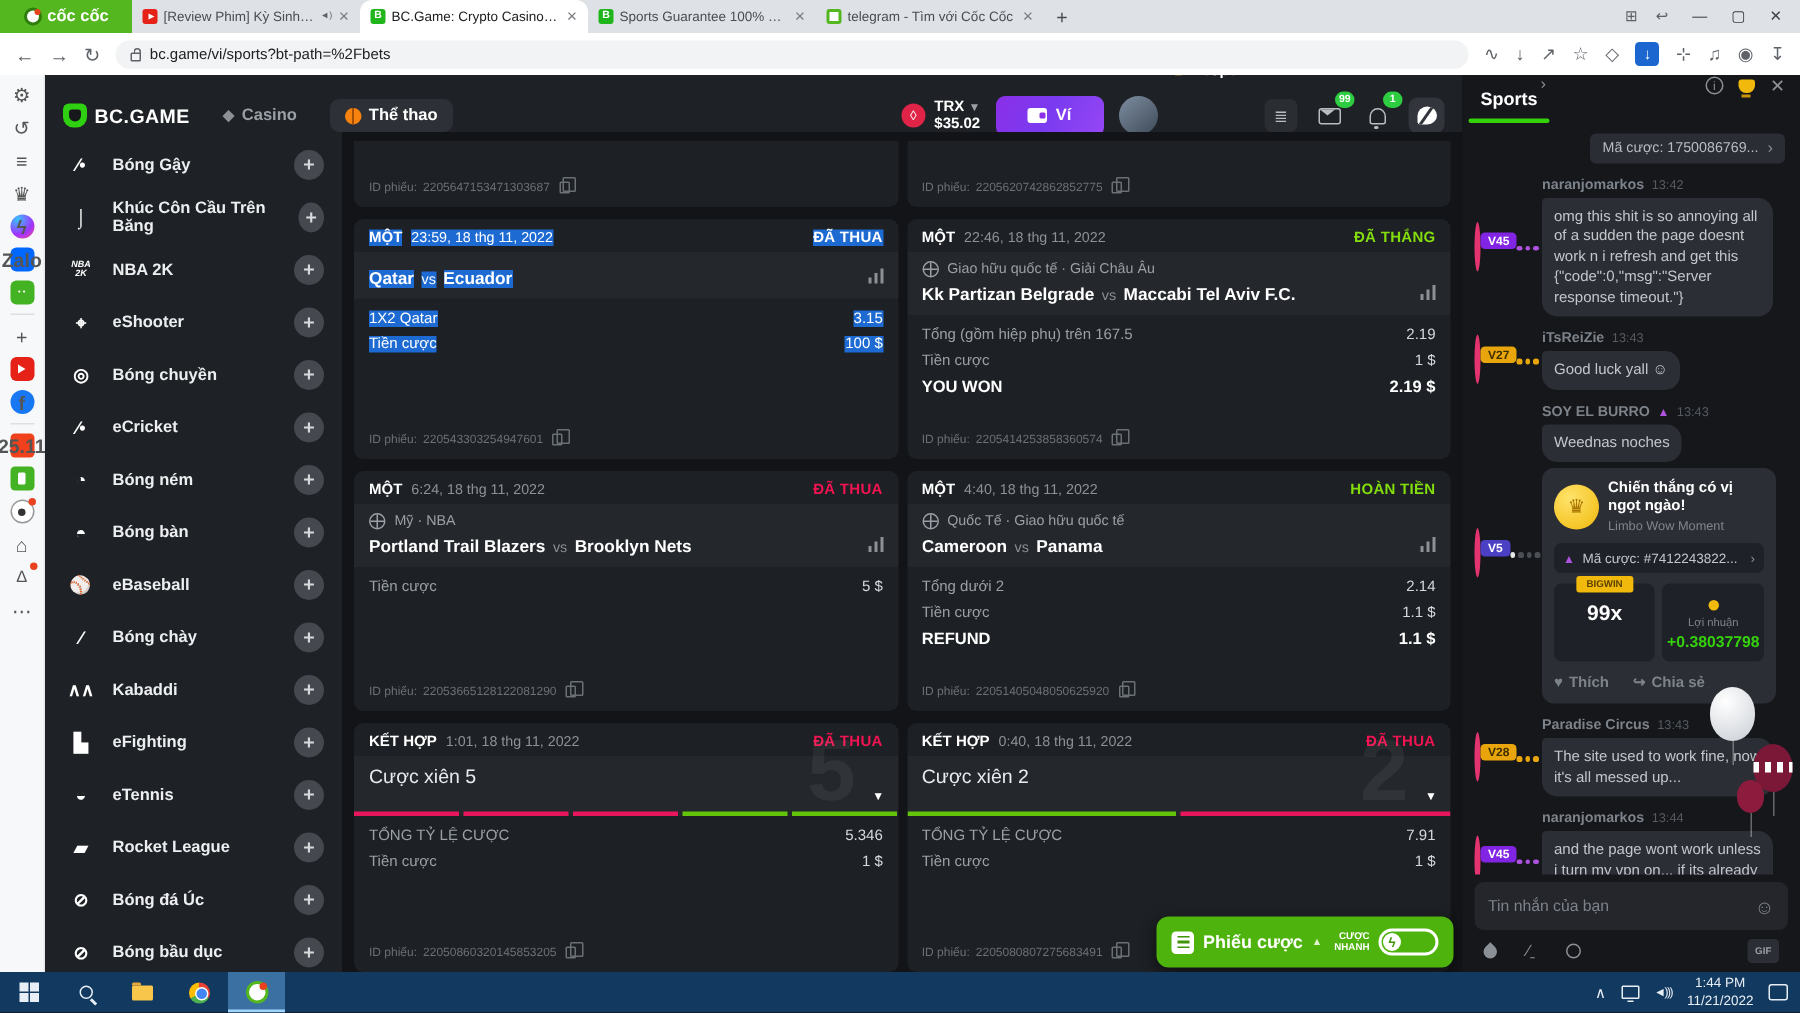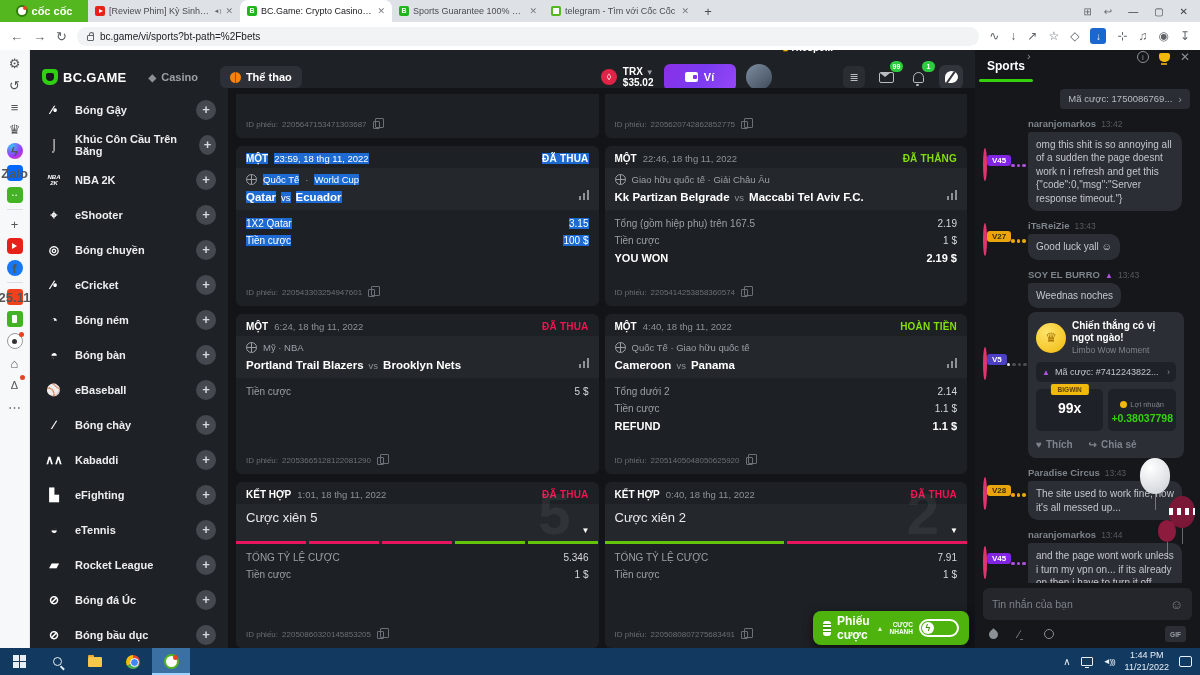--- a/index.html
+++ b/index.html
@@ -134,21 +134,21 @@
   .sel { background:#1d6bd2; color:#fff !important; }
   .combo-band { background:#24272c; height:40px; padding:6px 10px; position:relative; }
   .combo-title { color:#e8eaed; font-size:13px; }
   .combo-big { position:absolute; right:28px; top:6px; font-size:58px; font-weight:bold; color:rgba(255,255,255,.06); line-height:.9; z-index:0; }
   .combo-caret { position:absolute; right:9px; top:22px; color:#fff; font-size:8px; }
   .segs { position:absolute; left:0; right:0; bottom:0; display:flex; gap:3px; }
   .segs i { flex:1; height:3px; display:block; }
   .seg-lost { background:#e8175d; } .seg-won { background:#63c40b; }
   .combo-lbl { text-transform:uppercase; }
 
-  .betslip { position:absolute; right:6px; bottom:3px; width:156px; height:34px; background:#4fb30d; border-radius:8px; display:flex; align-items:center; padding:0 10px; gap:6px; box-shadow:0 3px 10px rgba(0,0,0,.55); z-index:6; }
+  .betslip { position:absolute; right:6px; bottom:3px; width:198px; height:34px; background:#4fb30d; border-radius:8px; display:flex; align-items:center; padding:0 10px; gap:6px; box-shadow:0 3px 10px rgba(0,0,0,.55); z-index:6; }
   .slip-ic { width:15px; height:15px; background:#fff; border-radius:3px; display:flex; flex-direction:column; justify-content:center; gap:2px; align-items:center; }
   .slip-ic i { width:8px; height:1.6px; background:#3f9407; display:block; }
   .bs-label { color:#fff; font-weight:bold; font-size:12px; }
   .bs-caret { color:#dff3cd; font-size:7px; }
   .quick { margin-left:auto; text-align:right; color:#fff; font-size:6.5px; font-weight:bold; line-height:1.15; }
   .toggle { width:40px; height:18px; border:2px solid #fff; border-radius:10px; display:flex; align-items:center; padding:1px; flex:none; }
   .knob { width:12px; height:12px; background:#fff; border-radius:50%; color:#3f9407; font-size:9px; font-weight:bold; display:flex; align-items:center; justify-content:center; }
 
   
   .chatp { position:absolute; left:975px; right:0; top:50px; bottom:27px; background:#15171b; display:flex; flex-direction:column; }
@@ -185,21 +185,21 @@
   .win-top { display:flex; gap:6px; align-items:center; }
   .coin { width:30px; height:30px; border-radius:50%; background:radial-gradient(circle at 35% 30%, #ffe36b, #f0b90b); color:#a87500; font-size:13px; display:flex; align-items:center; justify-content:center; flex:none; }
   .win-title { color:#fff; font-weight:bold; font-size:10px; line-height:1.2; }
   .win-sub { color:#80858c; font-size:8.5px; margin-top:1px; }
   .win-chip { margin-top:7px; background:#1e2127; border-radius:5px; padding:5px 6px; color:#c3c6cb; font-size:9px; display:flex; align-items:center; gap:5px; }
   .win-chip .chev { margin-left:auto; font-size:9px; }
   .win-grid { display:flex; gap:5px; margin-top:7px; }
   .win-box { flex:1; background:#1e2127; border-radius:5px; padding:11px 3px 7px; text-align:center; position:relative; }
   .ribbon { position:absolute; top:-5px; left:50%; transform:translateX(-50%); background:#f0b90b; color:#5a4200; font-size:6.5px; font-weight:bold; padding:2px 7px; border-radius:2px; white-space:nowrap; }
   .mult { color:#fff; font-weight:bold; font-size:14px; }
-  .plabel { color:#80858c; font-size:7.5px; display:flex; align-items:center; justify-content:center; gap:3px; }
+  .plabel { color:#80858c; font-size:7.5px; display:flex; align-items:center; justify-content:center; gap:3px;flex-direction:column; }
   .pcoin { width:7px; height:7px; border-radius:50%; background:#f0b90b; display:inline-block; }
   .profit { color:#35d10d; font-weight:bold; font-size:10.5px; margin-top:3px; }
   .win-actions { display:flex; gap:16px; margin-top:8px; color:#7d838a; font-size:10px; font-weight:bold; }
   .wact { display:flex; gap:4px; align-items:center; }
 
   .balloon { position:absolute; z-index:4; }
   .bw { right:30px; top:408px; width:30px; height:36px; border-radius:50%/48%; background:radial-gradient(circle at 35% 28%, #ffffff, #c9ced4); }
   .bm1 { right:5px; top:446px; width:26px; height:32px; border-radius:50%/48%; background:#7c1837; }
   .bm1::after { content:""; position:absolute; top:12px; left:0; right:0; height:7px; background:repeating-linear-gradient(90deg,#fff 0 4px, #7c1837 4px 8px); }
   .bm2 { right:24px; top:470px; width:18px; height:22px; border-radius:50%/48%; background:#8d1b3d; }
@@ -466,26 +466,20 @@
             </div>
         </div>
 
         <div class="card std">
           <div class="c-head">
             <span class="c-type sel">MỘT</span>
             <span class="c-time sel">23:59, 18 thg 11, 2022</span>
             <span class="c-status sel">ĐÃ THUA</span>
           </div>
           <div class="c-band">
-            <div class="c-league">
-              <span class="ball-ic"></span>
-              <span class="sel">Quốc Tế</span>
-              <span>·</span>
-              <span class="sel">World Cup</span>
-            </div>
             <div class="c-teams">
               <span class="sel">Qatar</span>
               <span class="vs sel">vs</span>
               <span class="sel">Ecuador</span>
             </div>
             <span class="chart">
                 <i></i>
                 <i></i>
                 <i></i>
               </span>

